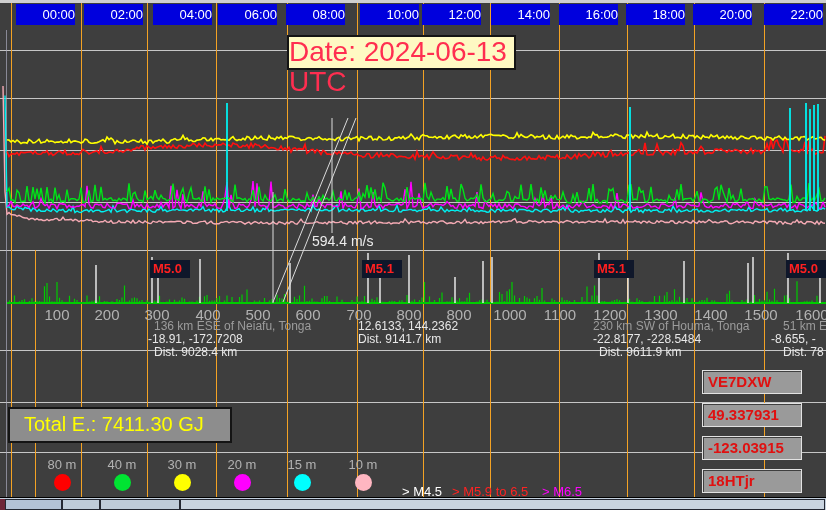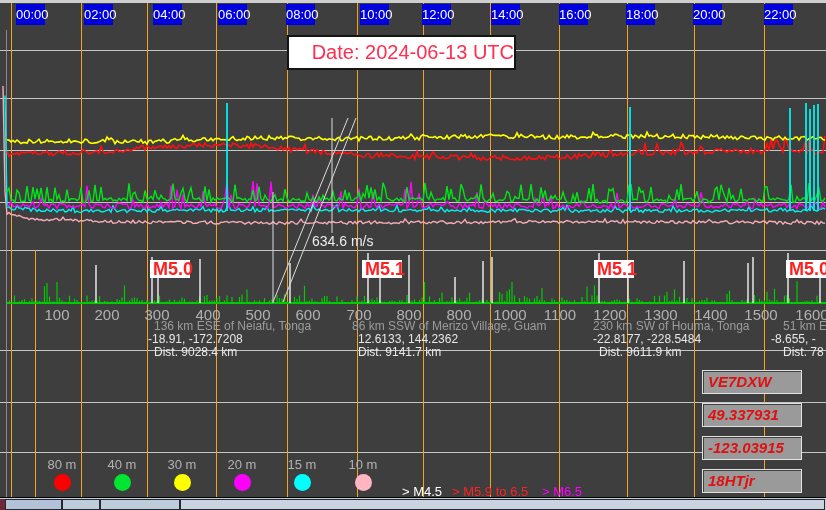--- a/index.html
+++ b/index.html
@@ -5,40 +5,40 @@
   html,body{margin:0;padding:0;background:#222;}
   .screen{position:relative;width:826px;height:510px;background:#3e3e3e;overflow:hidden;
           font-family:"Liberation Sans",sans-serif;}
   .topstrip{position:absolute;left:0;top:0;width:826px;height:3px;background:#cfcfcf;z-index:4;}
   #gridlines{position:absolute;left:0;top:0;width:826px;height:510px;z-index:0;}
   .vline{position:absolute;width:1px;top:3px;height:494px;}
   .vline.lower{top:250px;height:247px;}
   .hline{position:absolute;left:0;width:826px;height:1px;}
   .leftline{position:absolute;left:6px;top:30px;width:1px;height:467px;background:#a9a9bc;opacity:.7;z-index:0;}
   #traces{position:absolute;left:0;top:0;z-index:1;pointer-events:none;}
-  .timebox{position:absolute;top:4px;width:29px;height:21px;background:#0000dd;color:#fff;
-           font-size:13px;line-height:21px;text-align:left;z-index:3;}
-  .datebox{position:absolute;left:287px;top:35px;width:229px;height:35px;background:#ffffff;
-           border:2px solid #141414;box-sizing:border-box;color:#ff2e50;font-size:20px;
-           line-height:30px;text-align:right;z-index:4;}
-  .mbox{position:absolute;top:260px;width:40px;height:18px;background:#ffffff;color:#ff2020;
-        font-weight:bold;font-size:18px;line-height:18px;padding-left:3px;box-sizing:border-box;z-index:3;}
+  .timebox{position:absolute;top:4px;width:59px;height:21px;background:#0000dd;color:#fff;
+           font-size:13px;line-height:21px;text-align:right;z-index:3;}
+  .datebox{position:absolute;left:287px;top:35px;width:229px;height:35px;background:#fef9c3;
+           border:2px solid #141414;box-sizing:border-box;color:#ff2e50;font-size:28px;
+           line-height:30px;text-align:left;z-index:4;}
+  .mbox{position:absolute;top:260px;width:40px;height:18px;background:#0f172a;color:#ff2020;
+        font-weight:bold;font-size:13px;line-height:18px;padding-left:3px;box-sizing:border-box;z-index:3;}
   .speed{position:absolute;left:312px;top:233px;color:#ececec;font-size:14px;z-index:3;}
   .tick{position:absolute;top:306px;width:44px;margin-left:-22px;text-align:center;color:#b2b2b2;
         font-size:15px;z-index:2;}
   .quake{position:absolute;top:320px;font-size:12px;line-height:13px;z-index:2;white-space:nowrap;}
   .quake .place{color:#9c9c9c;}
   .quake .coords,.quake .dist{color:#e8e8e8;}
   .totalbox{position:absolute;left:8px;top:407px;width:224px;height:36px;background:#8d8d8d;
             border:2px solid #141414;box-sizing:border-box;color:#ffff00;font-size:20px;
             line-height:31px;padding-left:14px;z-index:4;}
   .stationbox{position:absolute;left:702px;width:100px;height:24px;background:#9a9a9a;
               border:1px solid #e2e2e2;box-shadow:inset 1px 1px 0 #3f3f3f;color:#e01010;
               font-weight:bold;font-size:15px;line-height:21px;padding-left:5px;
-              box-sizing:border-box;z-index:4;font-style:italic;}
+              box-sizing:border-box;z-index:4;}
   .legend-item{position:absolute;top:457px;width:64px;margin-left:-32px;text-align:center;
                color:#b2b2b2;font-size:13px;z-index:3;}
   .legend-item .dot{width:17px;height:17px;border-radius:50%;margin:2px auto 0;}
   .maglabel{position:absolute;top:456px;font-size:13px;z-index:3;white-space:nowrap;margin-top:28px;}
   .taskbar{position:absolute;left:0;top:497px;width:826px;height:13px;background:#c3cfdc;
            border-top:1px solid #000;box-sizing:border-box;z-index:5;}
   .taskcell{position:absolute;top:1px;height:11px;border:1px solid #242833;box-sizing:border-box;
             background:#bfccda;}
   .tasksliver{position:absolute;left:0;top:1px;width:5px;height:11px;background:#6e2639;}
 </style>
@@ -125,21 +125,21 @@
   <div class="timebox" style="left:693px">20:00</div>
   <div class="timebox" style="left:764px">22:00</div>
 
   <div class="datebox">Date: 2024-06-13 UTC</div>
 
   <div class="mbox" style="left:150px">M5.0</div>
   <div class="mbox" style="left:362px">M5.1</div>
   <div class="mbox" style="left:594px">M5.1</div>
   <div class="mbox" style="left:786px">M5.0</div>
 
-  <div class="speed">634.6 m/s</div>
+  <div class="speed">594.4 m/s</div>
 
   <span class="tick" style="left:57px">100</span>
   <span class="tick" style="left:107px">200</span>
   <span class="tick" style="left:157px">300</span>
   <span class="tick" style="left:208px">400</span>
   <span class="tick" style="left:258px">500</span>
   <span class="tick" style="left:308px">600</span>
   <span class="tick" style="left:359px">700</span>
   <span class="tick" style="left:409px">800</span>
   <span class="tick" style="left:459px">800</span>
@@ -150,35 +150,35 @@
   <span class="tick" style="left:711px">1400</span>
   <span class="tick" style="left:761px">1500</span>
   <span class="tick" style="left:812px">1600</span>
 
   <div class="quake" style="left:148px">
     <div class="place" style="padding-left:6px">136 km ESE of Neiafu, Tonga</div>
     <div class="coords">-18.91, -172.7208</div>
     <div class="dist" style="padding-left:6px">Dist. 9028.4 km</div>
   </div>
   <div class="quake" style="left:352px">
-    <div class="place">86 km SSW of Merizo Village, Guam</div>
     <div class="coords" style="padding-left:6px">12.6133, 144.2362</div>
     <div class="dist" style="padding-left:6px">Dist. 9141.7 km</div>
   </div>
   <div class="quake" style="left:593px">
     <div class="place">230 km SW of Houma, Tonga</div>
     <div class="coords">-22.8177, -228.5484</div>
     <div class="dist" style="padding-left:6px">Dist. 9611.9 km</div>
   </div>
   <div class="quake" style="left:771px">
     <div class="place" style="padding-left:12px">51 km E</div>
     <div class="coords">-8.655, -</div>
     <div class="dist" style="padding-left:12px">Dist. 78</div>
   </div>
 
+  <div class="totalbox">Total E.: 7411.30 GJ</div>
 
   <div class="stationbox" style="top:370px">VE7DXW</div>
   <div class="stationbox" style="top:403px">49.337931</div>
   <div class="stationbox" style="top:436px">-123.03915</div>
   <div class="stationbox" style="top:469px">18HTjr</div>
 
   <div class="legend-item" style="left:62px">
     <div>80 m</div>
     <div class="dot" style="background: rgb(255, 0, 0);"></div>
   </div>

